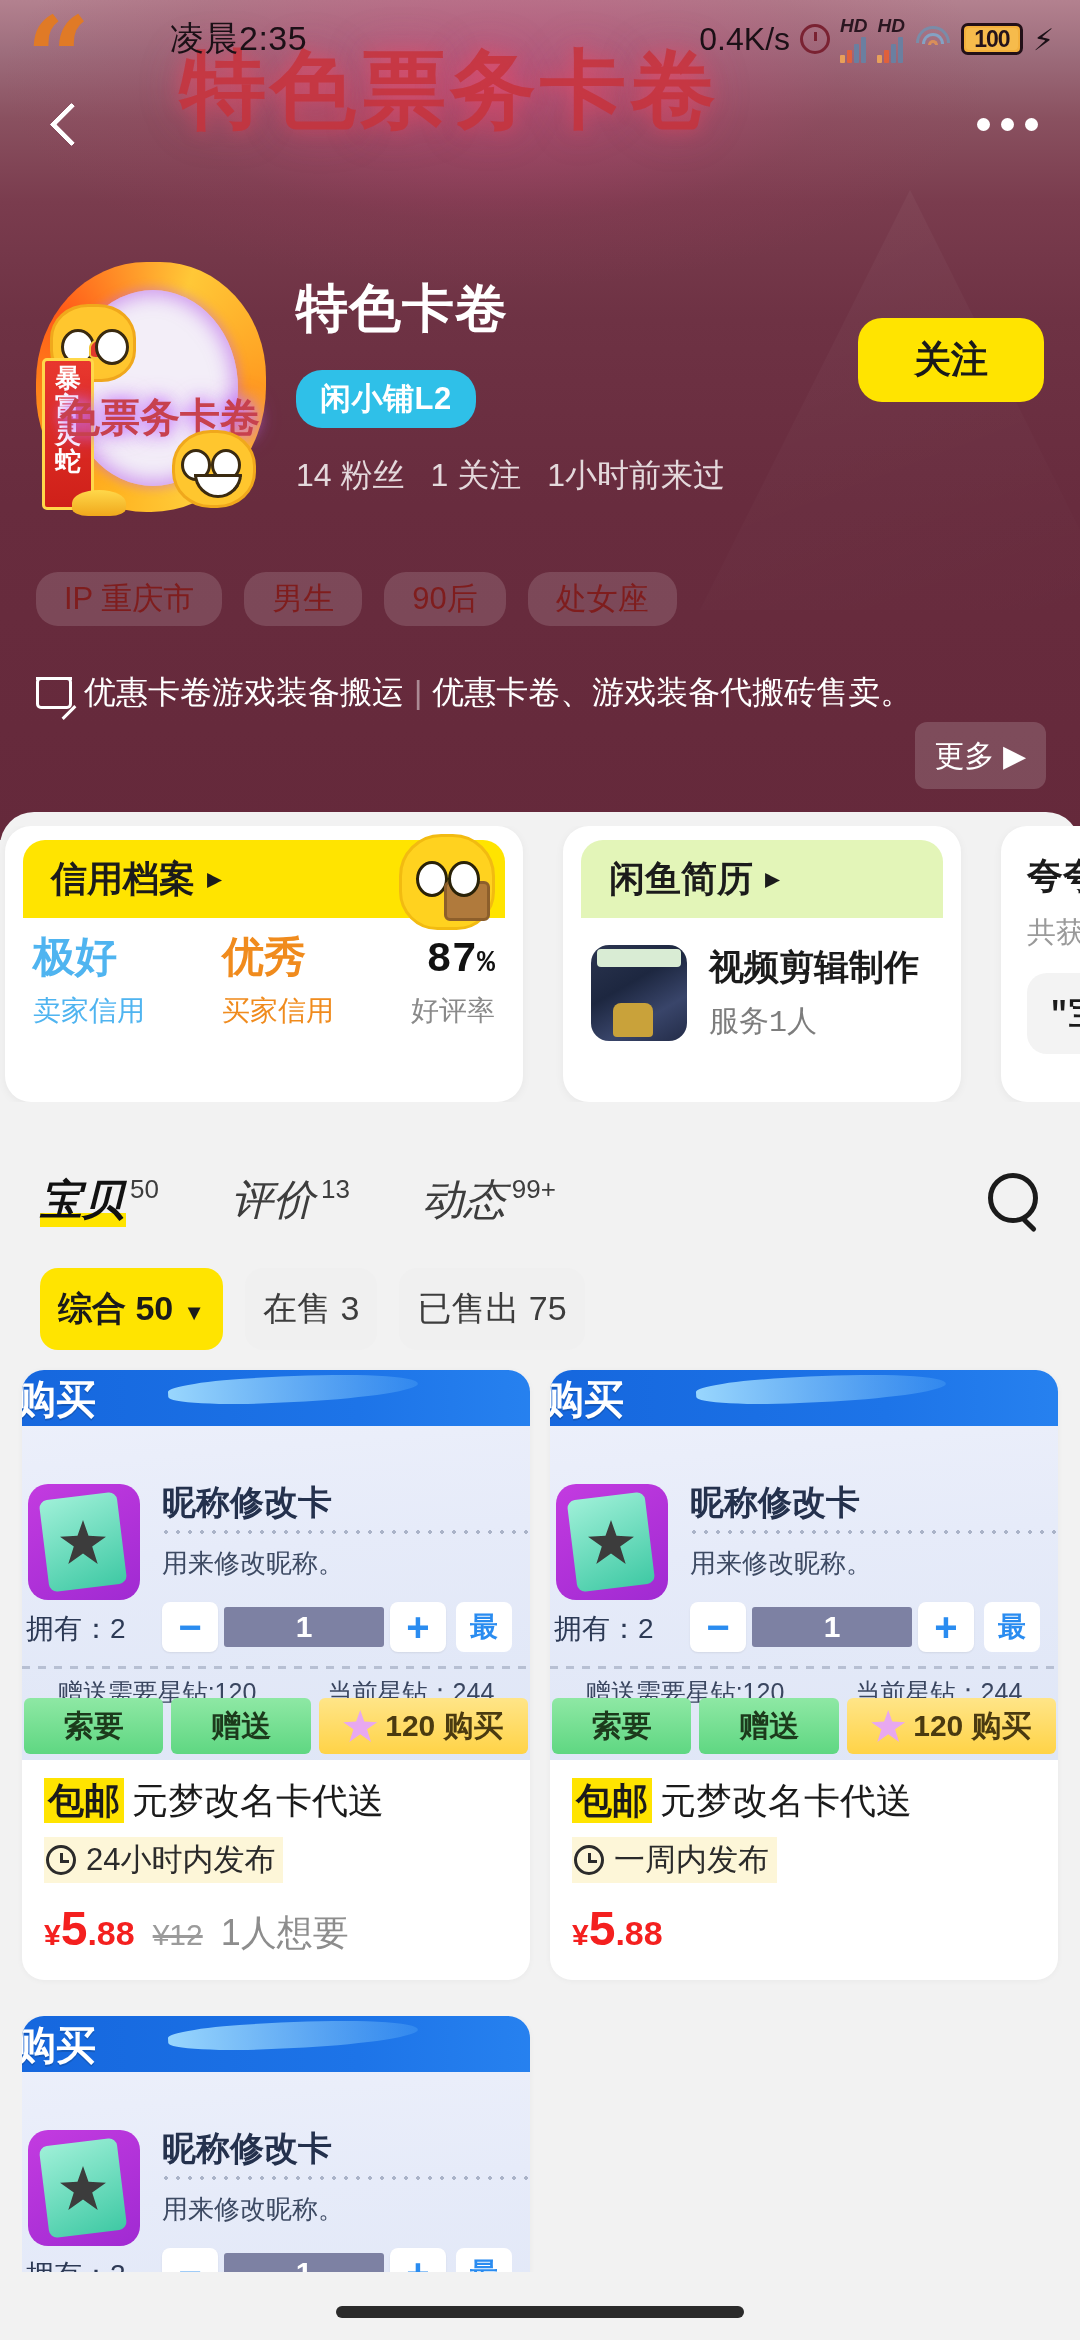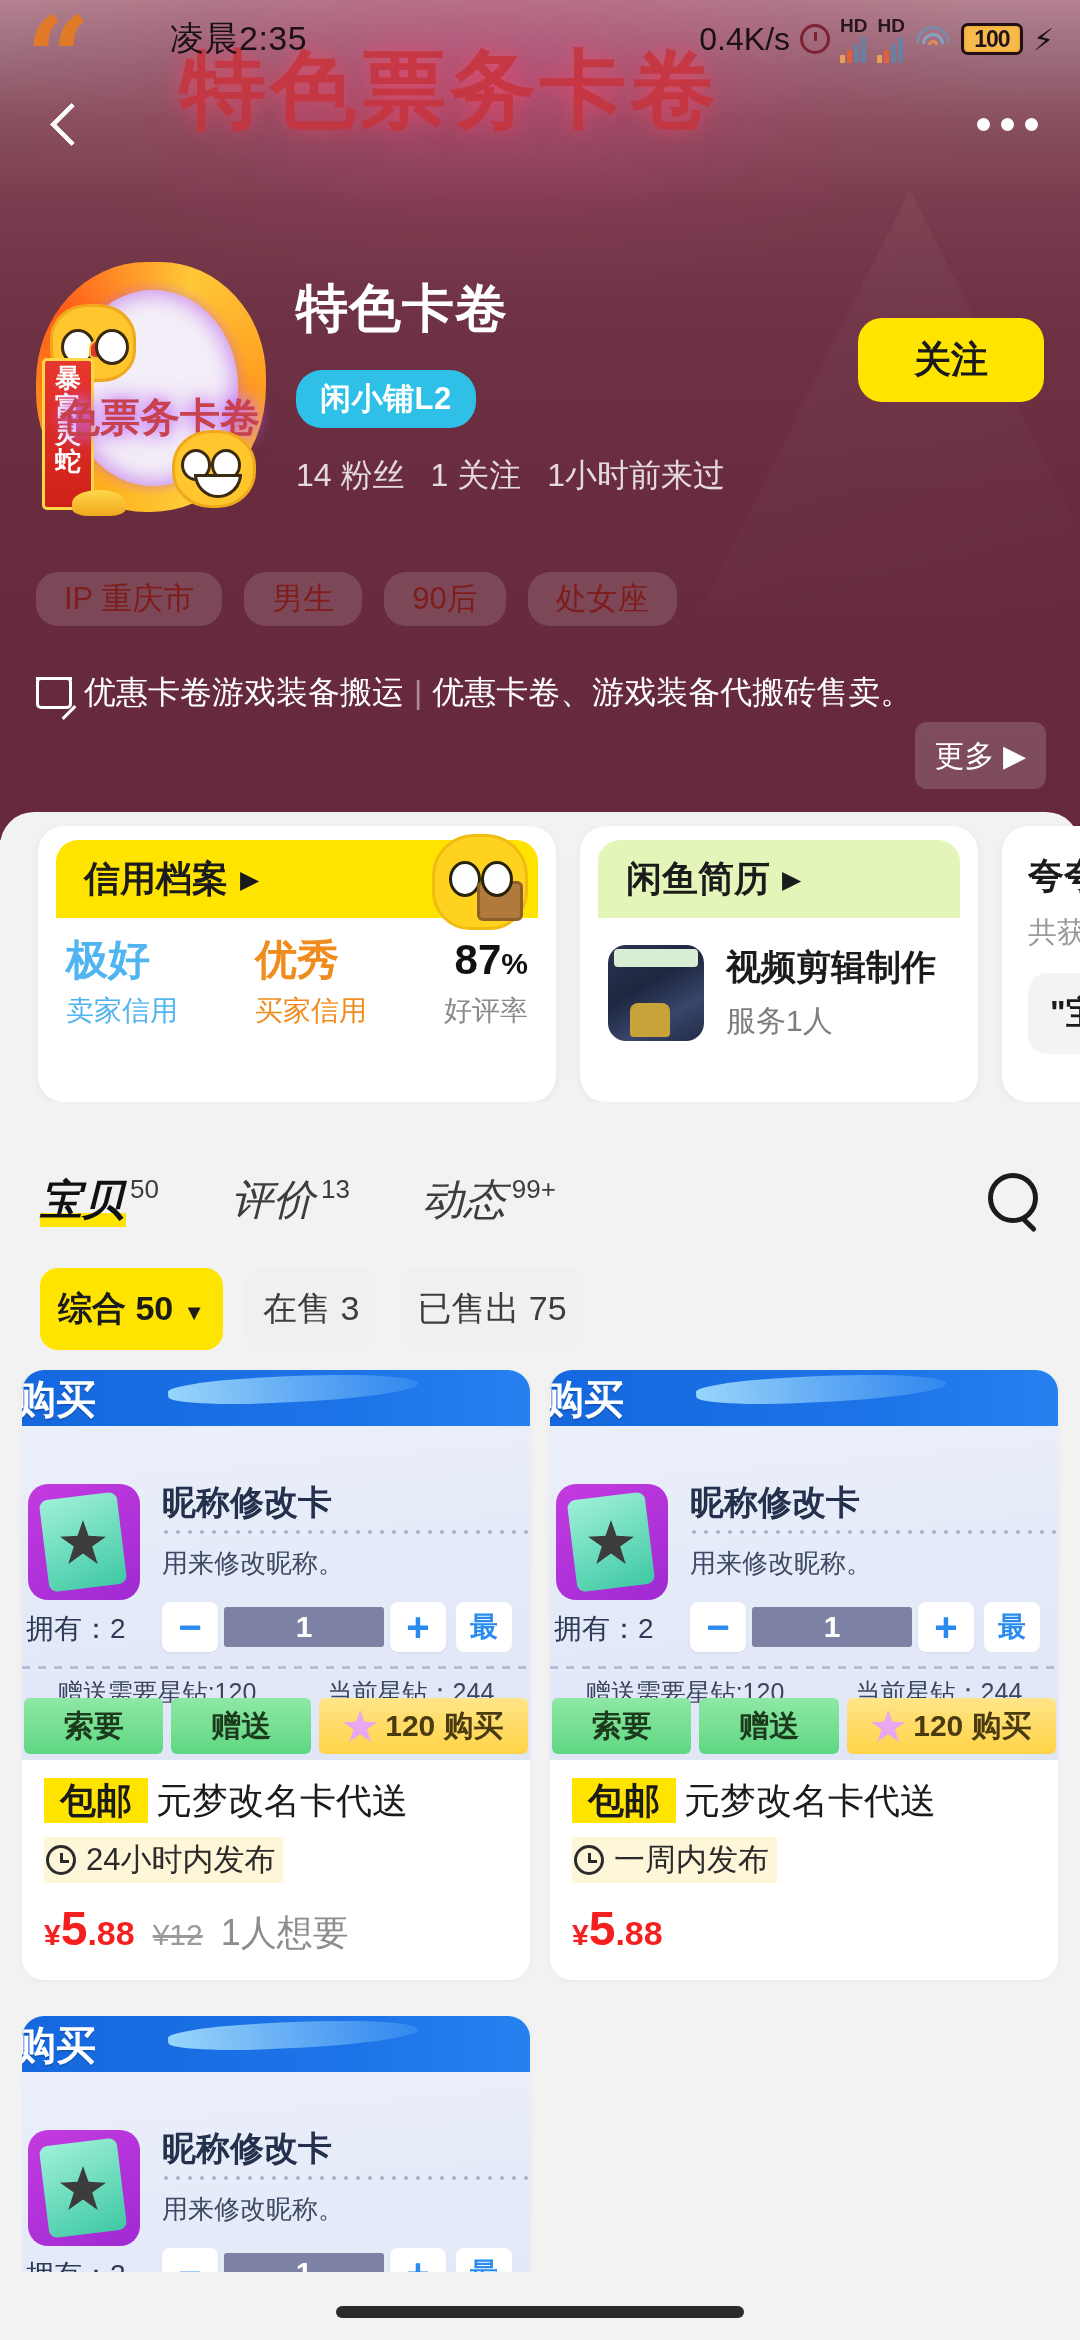--- a/index.html
+++ b/index.html
@@ -74,21 +74,21 @@
   .sb-net { font-size: 32px; color:#1b1016; letter-spacing:0; }
   .sb-ico { display:flex; align-items:center; }
   .alarm {
     width: 30px; height: 30px; border: 3px solid #7a2232; border-radius: 50%;
     position: relative;
   }
   .alarm::after {
     content:""; position:absolute; left:11px; top:5px;
     width:3px; height:9px; background:#7a2232;
   }
-  .sig-group { display:flex; align-items:flex-end; gap:9px; }
+  .sig-group { display:flex; align-items:flex-end; gap:9px;font-style:italic; }
   .hd-label { font-size: 19px; font-weight: bold; color:#2a1620; line-height:1; margin-bottom:2px;}
   .bars { display:flex; align-items:flex-end; gap:2px; height:26px;}
   .bars i { display:block; width:5px; border-radius:1px; }
   .bars i:nth-child(1){ height:8px;  background:#e8a05a;}
   .bars i:nth-child(2){ height:13px; background:#e0603c;}
   .bars i:nth-child(3){ height:19px; background:#6b7fa0;}
   .bars i:nth-child(4){ height:26px; background:#6b7fa0;}
   .wifi { width:36px; height:26px; position:relative; }
   .wifi span { position:absolute; left:50%; transform:translateX(-50%);
     border:3px solid #7a8ca8; border-bottom:none; border-radius:50% 50% 0 0 / 100% 100% 0 0; }
@@ -246,21 +246,21 @@
 
   
   .sheet {
     position:absolute; top:812px; left:0; width:1080px; height:1528px;
     background:#f2f2f2; border-radius: 34px 34px 0 0;
   }
 
   
   .cardstrip {
     position:absolute; top:826px; left:0; width:1080px; height:276px;
-    display:flex; gap:24px; padding-left:38px; overflow:hidden; z-index:12;
+    display:flex; gap:40px; padding-left:5px; overflow:hidden; z-index:12;font-family:Liberation Mono, monospace;
   }
   .minicard {
     flex:none; background:#fff; border-radius:26px; overflow:hidden;
     box-shadow: 0 2px 10px rgba(0,0,0,0.05);
     position:relative;
   }
   .mc-credit { width: 518px; }
   .mc-resume { width: 398px; }
   .mc-wall   { width: 330px; }
 
@@ -461,21 +461,21 @@
   }
   .buy-star {
     width: 34px; height: 32px; background:#e8a8f0;
     clip-path: polygon(50% 0%, 62% 36%, 100% 38%, 70% 60%, 82% 100%, 50% 76%, 18% 100%, 30% 60%, 0% 38%, 38% 36%);
   }
 
   .pmeta { padding: 18px 22px 22px 22px; }
   .ptitle { font-size: 36px; color:#1b1b1b; line-height:1.25; }
   .pkg {
     display:inline-block; background:#ffe400; font-weight:bold; color:#1b1b1b;
-    padding: 0 16px; margin-right: 8px;
+    padding: 0 4px; margin-right: 8px;
   }
   .pdeliv {
     display:inline-flex; align-items:center; gap:10px; margin-top: 14px;
     background:#fdf6d8; color:#2b2b2b; font-size: 31px; padding: 2px 8px 2px 2px;
   }
   .clock {
     width: 30px; height: 30px; border: 3px solid #2b2b2b; border-radius:50%; position:relative;
   }
   .clock::before{ content:""; position:absolute; left:11px; top:5px; width:3px; height:10px; background:#2b2b2b;}
   .clock::after { content:""; position:absolute; left:11px; top:12px; width:9px; height:3px; background:#2b2b2b;}

